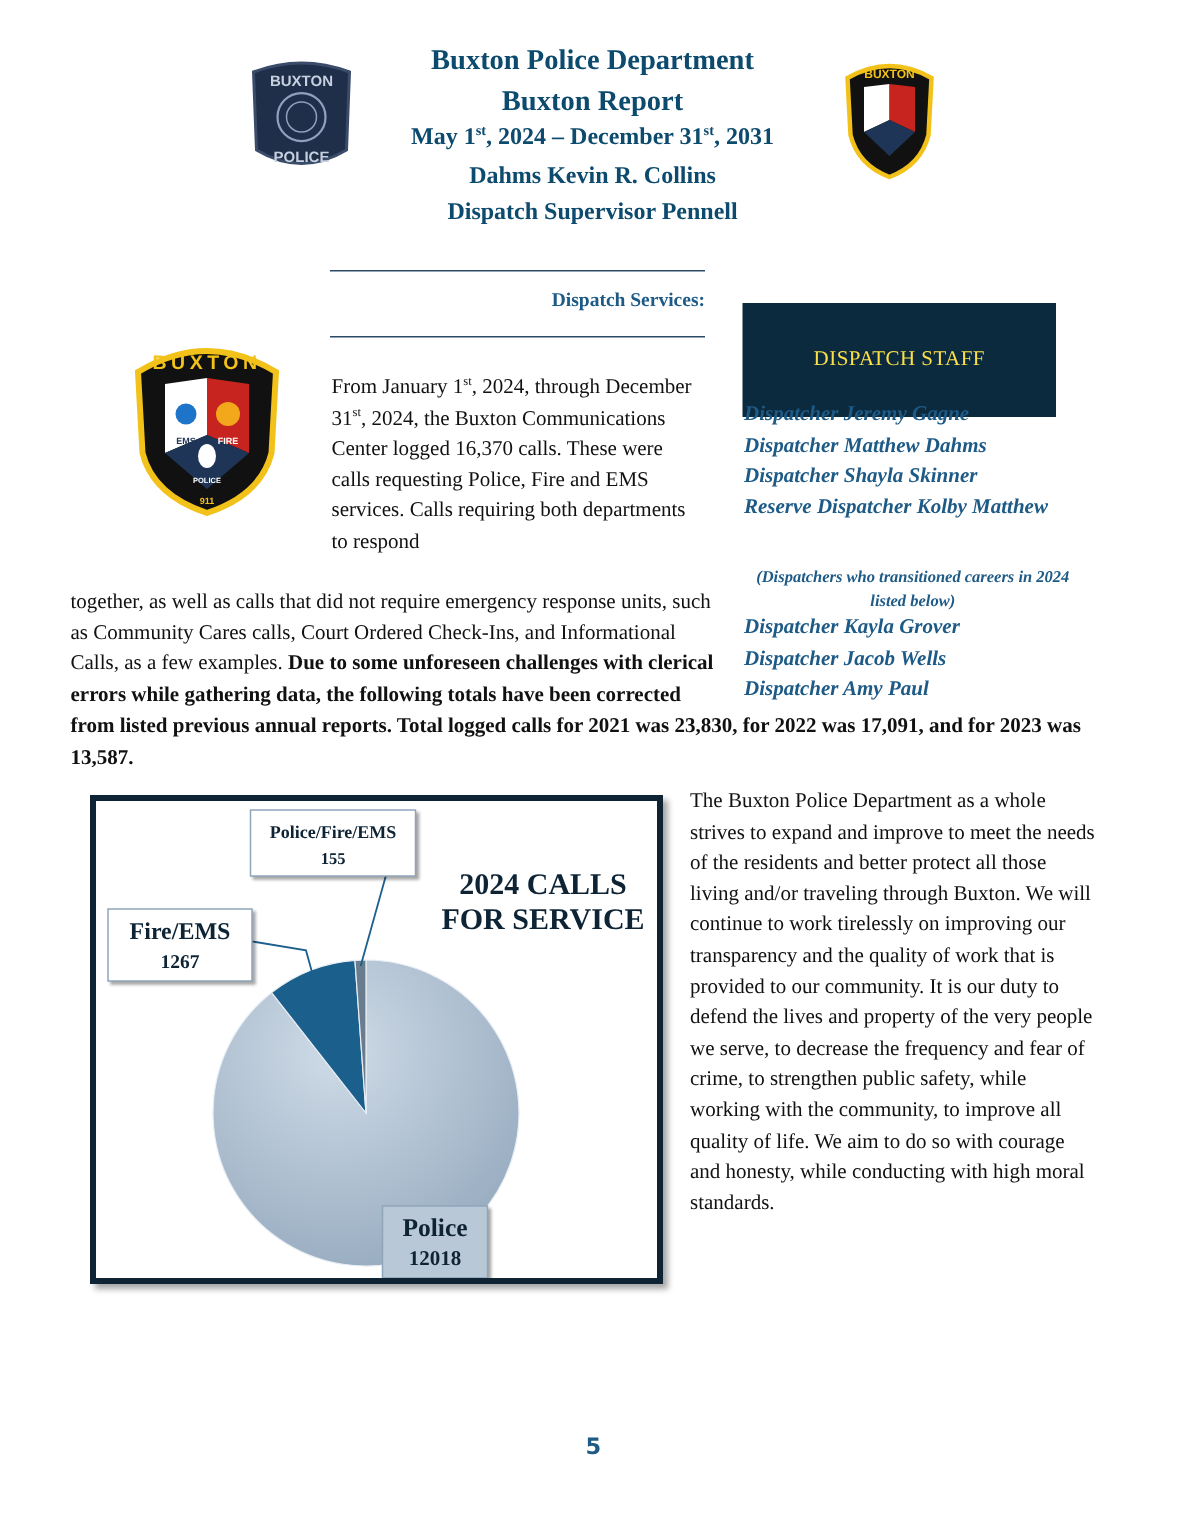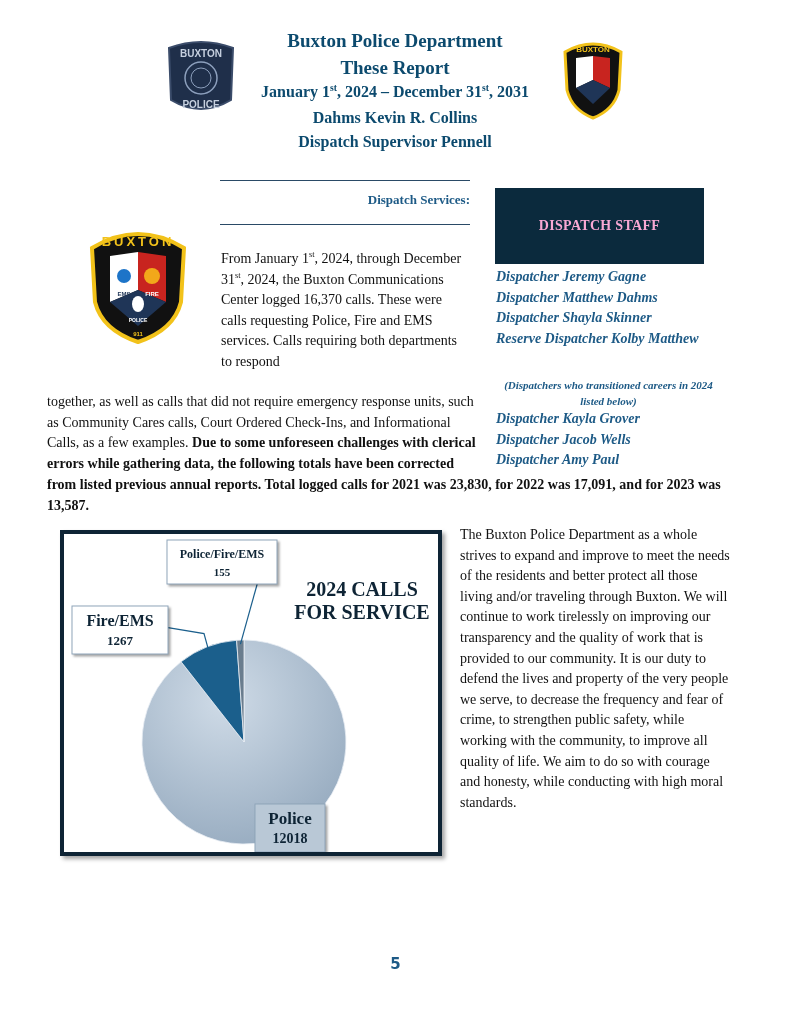--- a/index.html
+++ b/index.html
@@ -9,22 +9,22 @@
   .hdr { left:230px; width:330px; text-align:center; color:#0c4a6e; font-weight:bold; }
   .h1 { top:30px; font-size:19px; }
   .h2 { top:57px; font-size:19px; }
   .h3 { top:83px; font-size:16px; }
   .h4 { top:109px; font-size:16px; }
   .h5 { top:133px; font-size:16px; }
   sup { font-size:0.6em; vertical-align:super; line-height:0; }
   .rule { position:absolute; left:220px; width:250px; height:0; border-top:1.5px solid #2a4a66; }
   .section-title { position:absolute; top:192px; left:220px; width:250px; text-align:right;
                    color:#1d5a86; font-weight:bold; font-size:13px; }
-  .staff-box { position:absolute; top:188px; left:495px; width:209px; height:76px;
-               background:#0b2a3d; color:#f9a8d4; font-weight:bold; font-size:14px;
+  .staff-box { position:absolute; top:202px; left:495px; width:209px; height:76px;
+               background:#0b2a3d; color:#fde047; font-weight:normal; font-size:14px;
                display:flex; align-items:center; justify-content:center; letter-spacing:0.3px; }
   .staff-list { position:absolute; top:267px; left:496px; width:230px; }
   .staff { color:#1d5a86; font-style:italic; font-weight:bold; font-size:14px; line-height:20.5px; }
   .staff-note { color:#1d5a86; font-style:italic; font-weight:bold; font-size:11px; text-align:center;
                 line-height:16px; width:225px;margin-top:28px; }
   .body-text { font-size:14px; line-height:20.6px; color:#111; }
   .para1a { position:absolute; top:249px; left:221px; width:245px; }
   .para1b { position:absolute; top:392px; left:47px; width:430px; }
   .para1c { position:absolute; top:475px; left:47px; width:700px; font-weight:bold; }
   .bold { font-weight:bold; }
@@ -50,23 +50,23 @@
   <svg width="62" height="80" viewBox="0 0 62 80">
     <path d="M3 12 Q31 -4 59 12 L57 50 Q52 70 31 78 Q10 70 5 50 Z" fill="#111" stroke="#f2c21a" stroke-width="3"></path>
     <path d="M14 18 L31 16 L31 40 L14 48 Z" fill="#fff"></path>
     <path d="M31 16 L48 18 L48 48 L31 40 Z" fill="#c8241f"></path>
     <path d="M14 48 L31 40 L48 48 L31 64 Z" fill="#1f3557"></path>
     <text x="31" y="12" text-anchor="middle" font-size="8" font-weight="bold" fill="#f2c21a" font-family="Liberation Sans, sans-serif">BUXTON</text>
   </svg>
 </div>
 
 <div class="abs hdr h1">Buxton Police Department</div>
-<div class="abs hdr h2">These Report</div>
+<div class="abs hdr h2">Buxton Report</div>
 <div class="abs hdr h3">
-  <span>January 1</span><sup>st</sup><span>, 2024 – December 31</span><sup>st</sup><span>, 2031</span>
+  <span>May 1</span><sup>st</sup><span>, 2024 – December 31</span><sup>st</sup><span>, 2031</span>
 </div>
 <div class="abs hdr h4">Dahms Kevin R. Collins</div>
 <div class="abs hdr h5">Dispatch Supervisor Pennell</div>
 
 <div class="rule" style="top:180px;"></div>
 <div class="section-title">Dispatch Services:</div>
 <div class="rule" style="top:224px;"></div>
 
 <div class="abs" style="top:226px;left:88px;width:100px;height:120px;">
   <svg width="100" height="120" viewBox="0 0 100 120">

